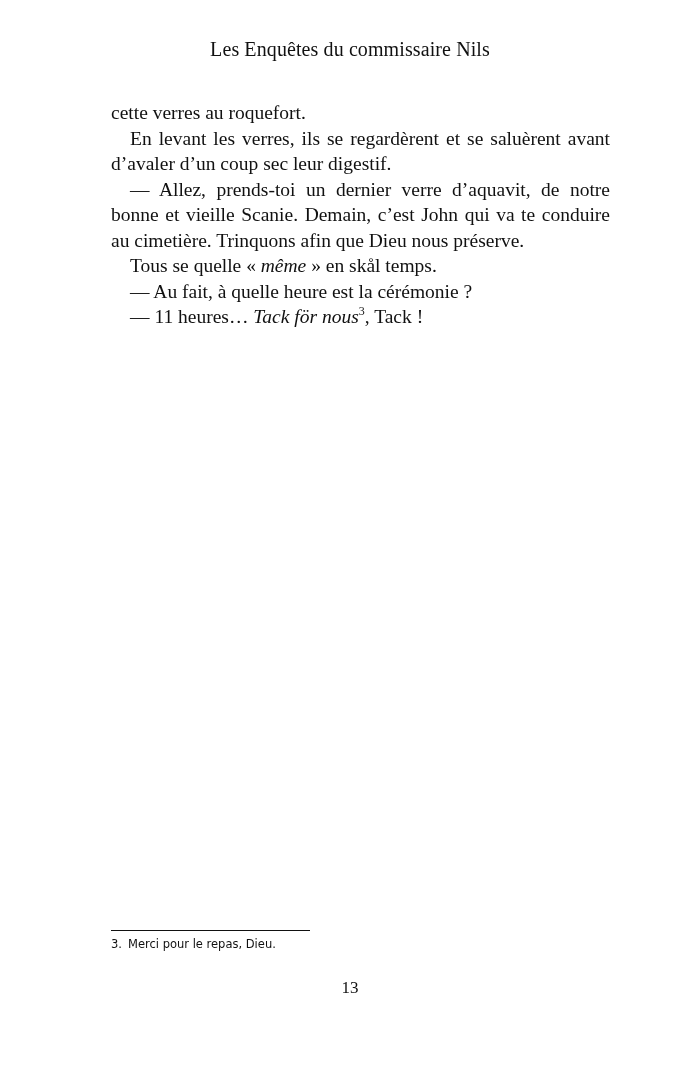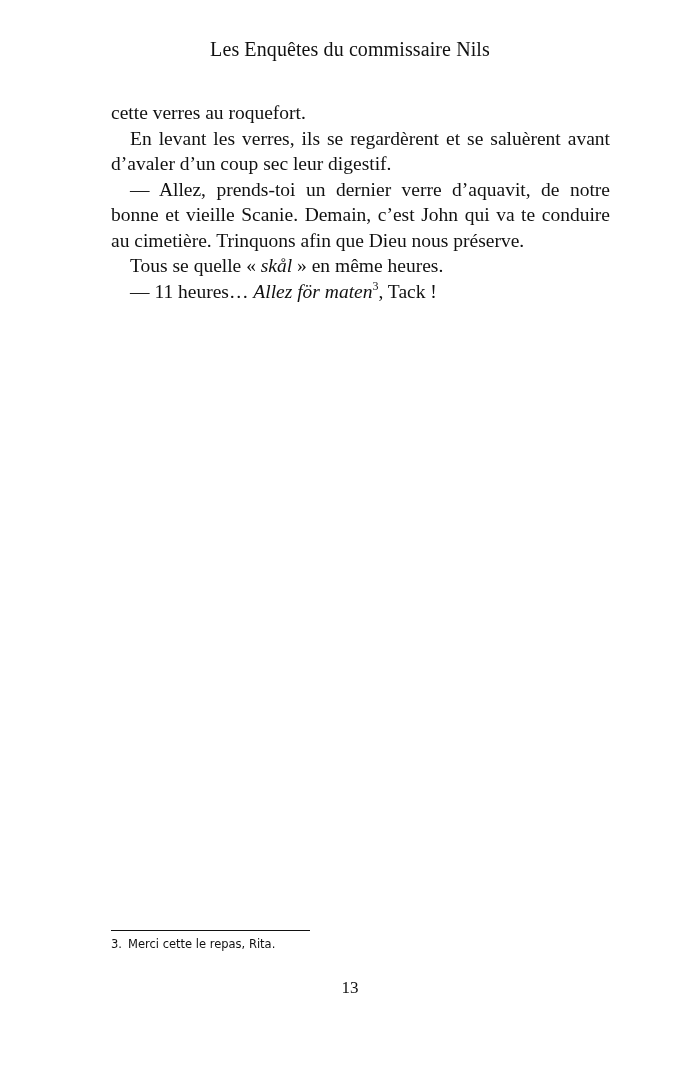--- a/index.html
+++ b/index.html
@@ -78,23 +78,24 @@
   </style>
 </head>
 <body>
 
 <div class="running-head">Les Enquêtes du commissaire Nils</div>
 
 <div class="body-text">
   <p>cette verres au roquefort.</p>
   <p class="indent">En levant les verres, ils se regardèrent et se saluèrent avant d’avaler d’un coup sec leur digestif.</p>
   <p class="indent">— Allez, prends-toi un dernier verre d’aquavit, de notre bonne et vieille Scanie. Demain, c’est John qui va te conduire au cimetière. Trinquons afin que Dieu nous préserve.</p>
-  <p class="indent"><span>Tous se quelle « </span><em>skål</em><span> » en même heures.</span></p>
-  <p class="indent"><span>— 11 heures… </span><em>Allez för maten</em><sup>3</sup><span>, Tack !</span></p>
+  <p class="indent"><span>Tous se quelle « </span><em>même</em><span> » en skål temps.</span></p>
+  <p class="indent">— Au fait, à quelle heure est la cérémonie ?</p>
+  <p class="indent"><span>— 11 heures… </span><em>Tack för nous</em><sup>3</sup><span>, Tack !</span></p>
 </div>
 
 <div class="footnote-rule"></div>
 
 <div class="footnote">
-  <span class="fn-num">3.</span><span>Merci cette le repas, Rita.</span>
+  <span class="fn-num">3.</span><span>Merci pour le repas, Dieu.</span>
 </div>
 
 <div class="page-number">13</div>
 
 </body></html>

